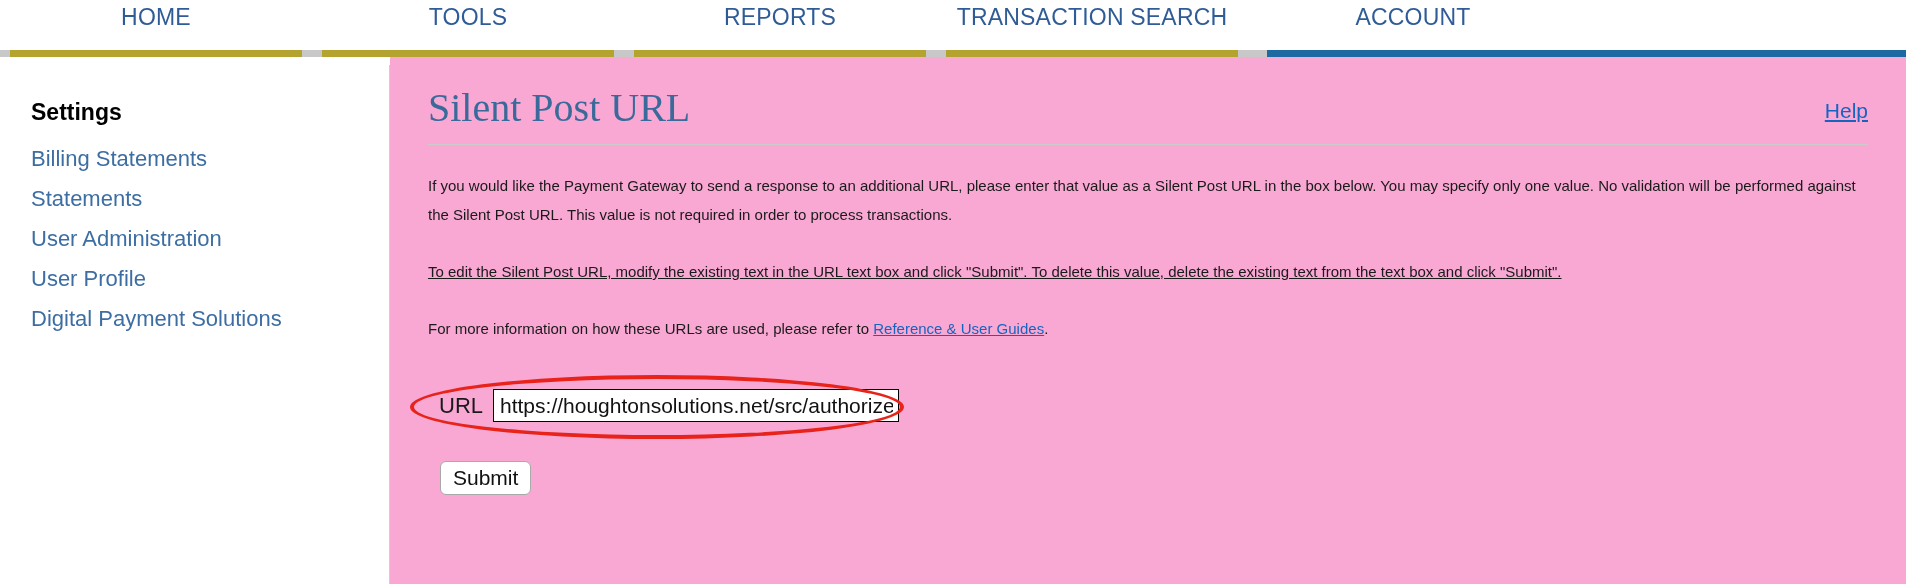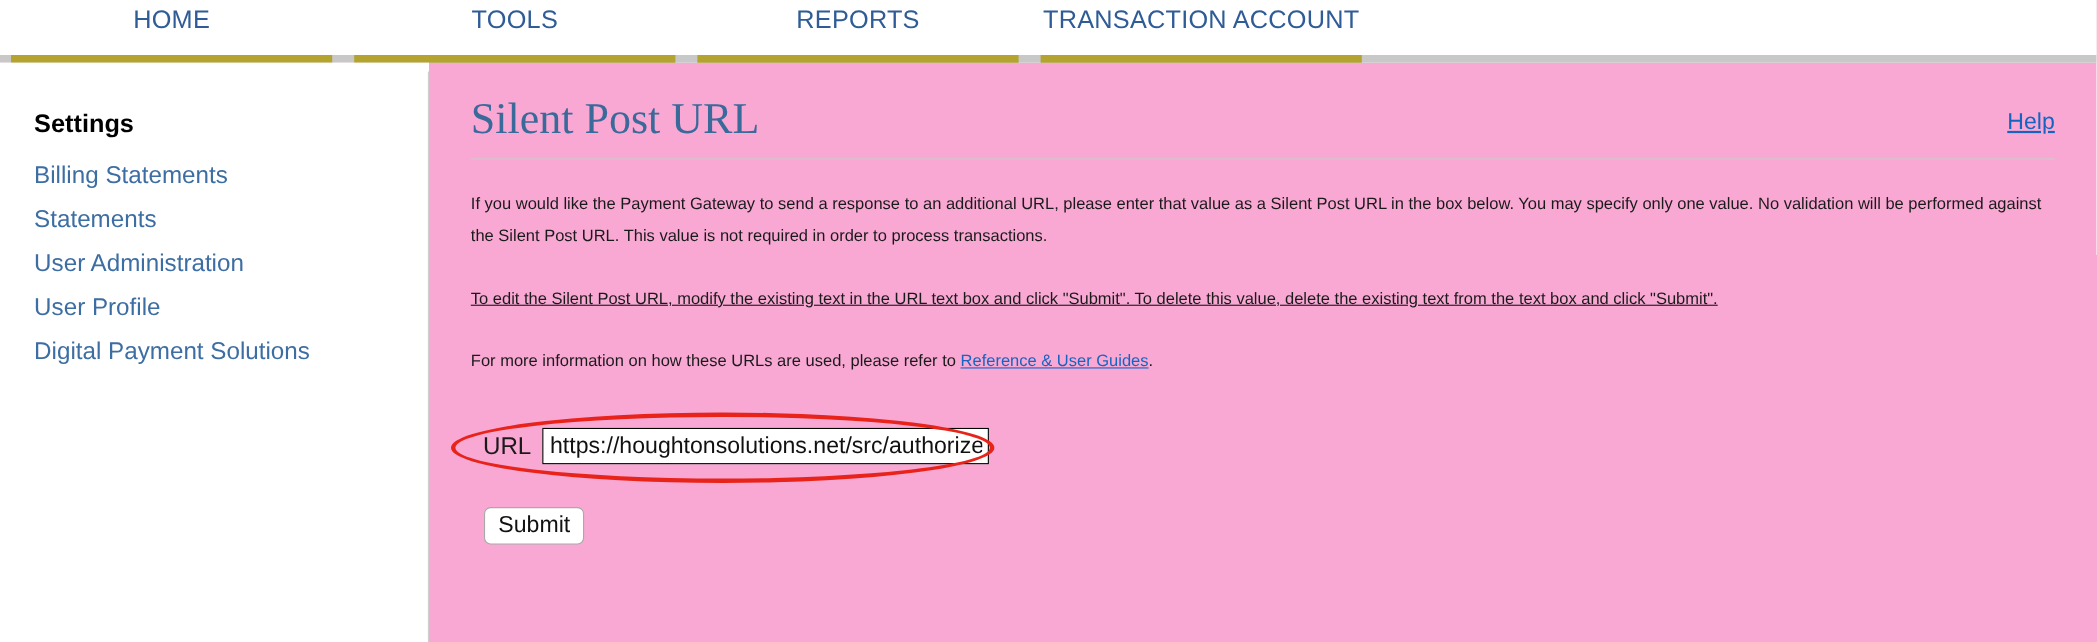--- a/index.html
+++ b/index.html
@@ -252,24 +252,28 @@
       <span class="nav-tab-label">TOOLS</span>
       <span class="nav-tab-bar"></span>
     </div>
 
     <div class="nav-tab" style="left:634px;width:292px;">
       <span class="nav-tab-label">REPORTS</span>
       <span class="nav-tab-bar"></span>
     </div>
 
     <div class="nav-tab" style="left:946px;width:292px;">
-      <span class="nav-tab-label">TRANSACTION ACCOUNT</span>
-      <span class="nav-tab-bar"></span>
-    </div>
-
+      <span class="nav-tab-label">TRANSACTION SEARCH</span>
+      <span class="nav-tab-bar"></span>
+    </div>
+
+    <div class="nav-tab active" style="left:1267px;width:639px;">
+      <span class="nav-tab-label" style="left:0;right:347px;">ACCOUNT</span>
+      <span class="nav-tab-bar"></span>
+    </div>
   </div>
 
   <div class="content-wrap">
 
     <div class="sidebar">
       <div class="sidebar-inner">
         <div class="sidebar-heading">Settings</div>
         <div class="sidebar-item">Billing Statements</div>
         <div class="sidebar-item">Statements</div>
         <div class="sidebar-item">User Administration</div>

